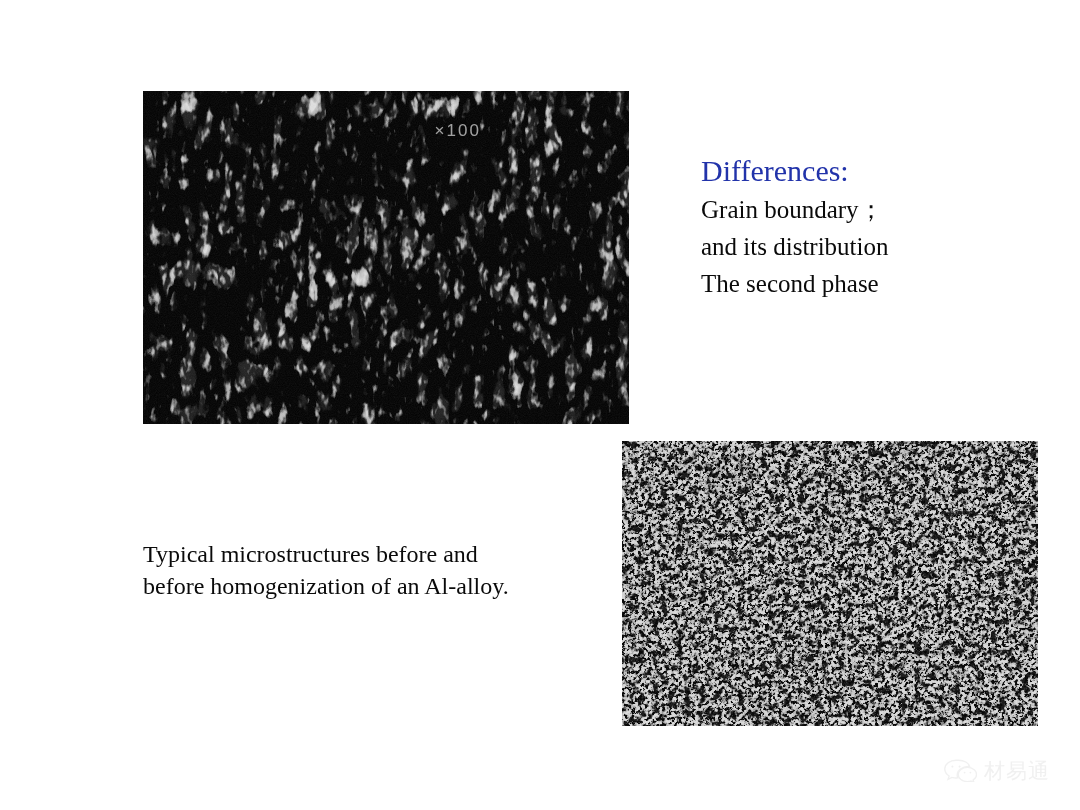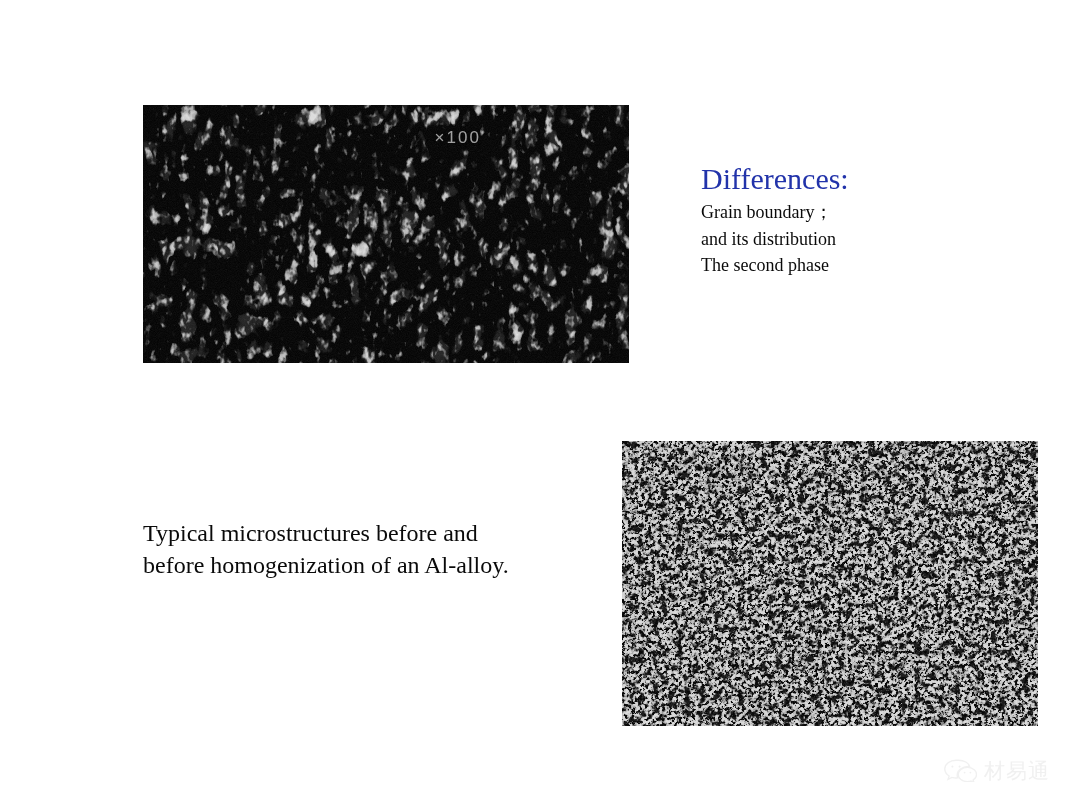--- a/index.html
+++ b/index.html
@@ -29,23 +29,23 @@
     background: #d9d9d9;
   }
   .micrograph svg {
     display: block;
     width: 100%;
     height: 100%;
   }
 
   #fig-dendritic {
     left: 143px;
-    top: 105px;
+    top: 91px;
     width: 486px;
-    height: 258px;
+    height: 333px;
   }
 
   #fig-homogenized {
     left: 622px;
     top: 441px;
     width: 416px;
     height: 285px;
   }
 
   .fig-overlay-label {
@@ -58,41 +58,41 @@
     color: rgba(255,255,255,0.62);
     text-shadow: 0 0 3px rgba(0,0,0,0.35);
     pointer-events: none;
     white-space: nowrap;
   }
 
   
   #differences-block {
     position: absolute;
     left: 701px;
-    top: 160px;
+    top: 152px;
     width: 330px;
   }
   .differences-heading {
     font-size: 30px;
     line-height: 1.24;
     color: #2233aa;
     margin: 0 0 2px 0;
     white-space: nowrap;
   }
   .differences-line {
-    font-size: 18px;
+    font-size: 25px;
     line-height: 1.48;
     color: #0a0a0a;
     white-space: nowrap;
   }
 
   #caption-block {
     position: absolute;
     left: 143px;
-    top: 517px;
+    top: 538px;
     width: 470px;
   }
   .caption-line {
     font-size: 24px;
     line-height: 1.34;
     color: #0a0a0a;
     white-space: nowrap;
   }
 
   

